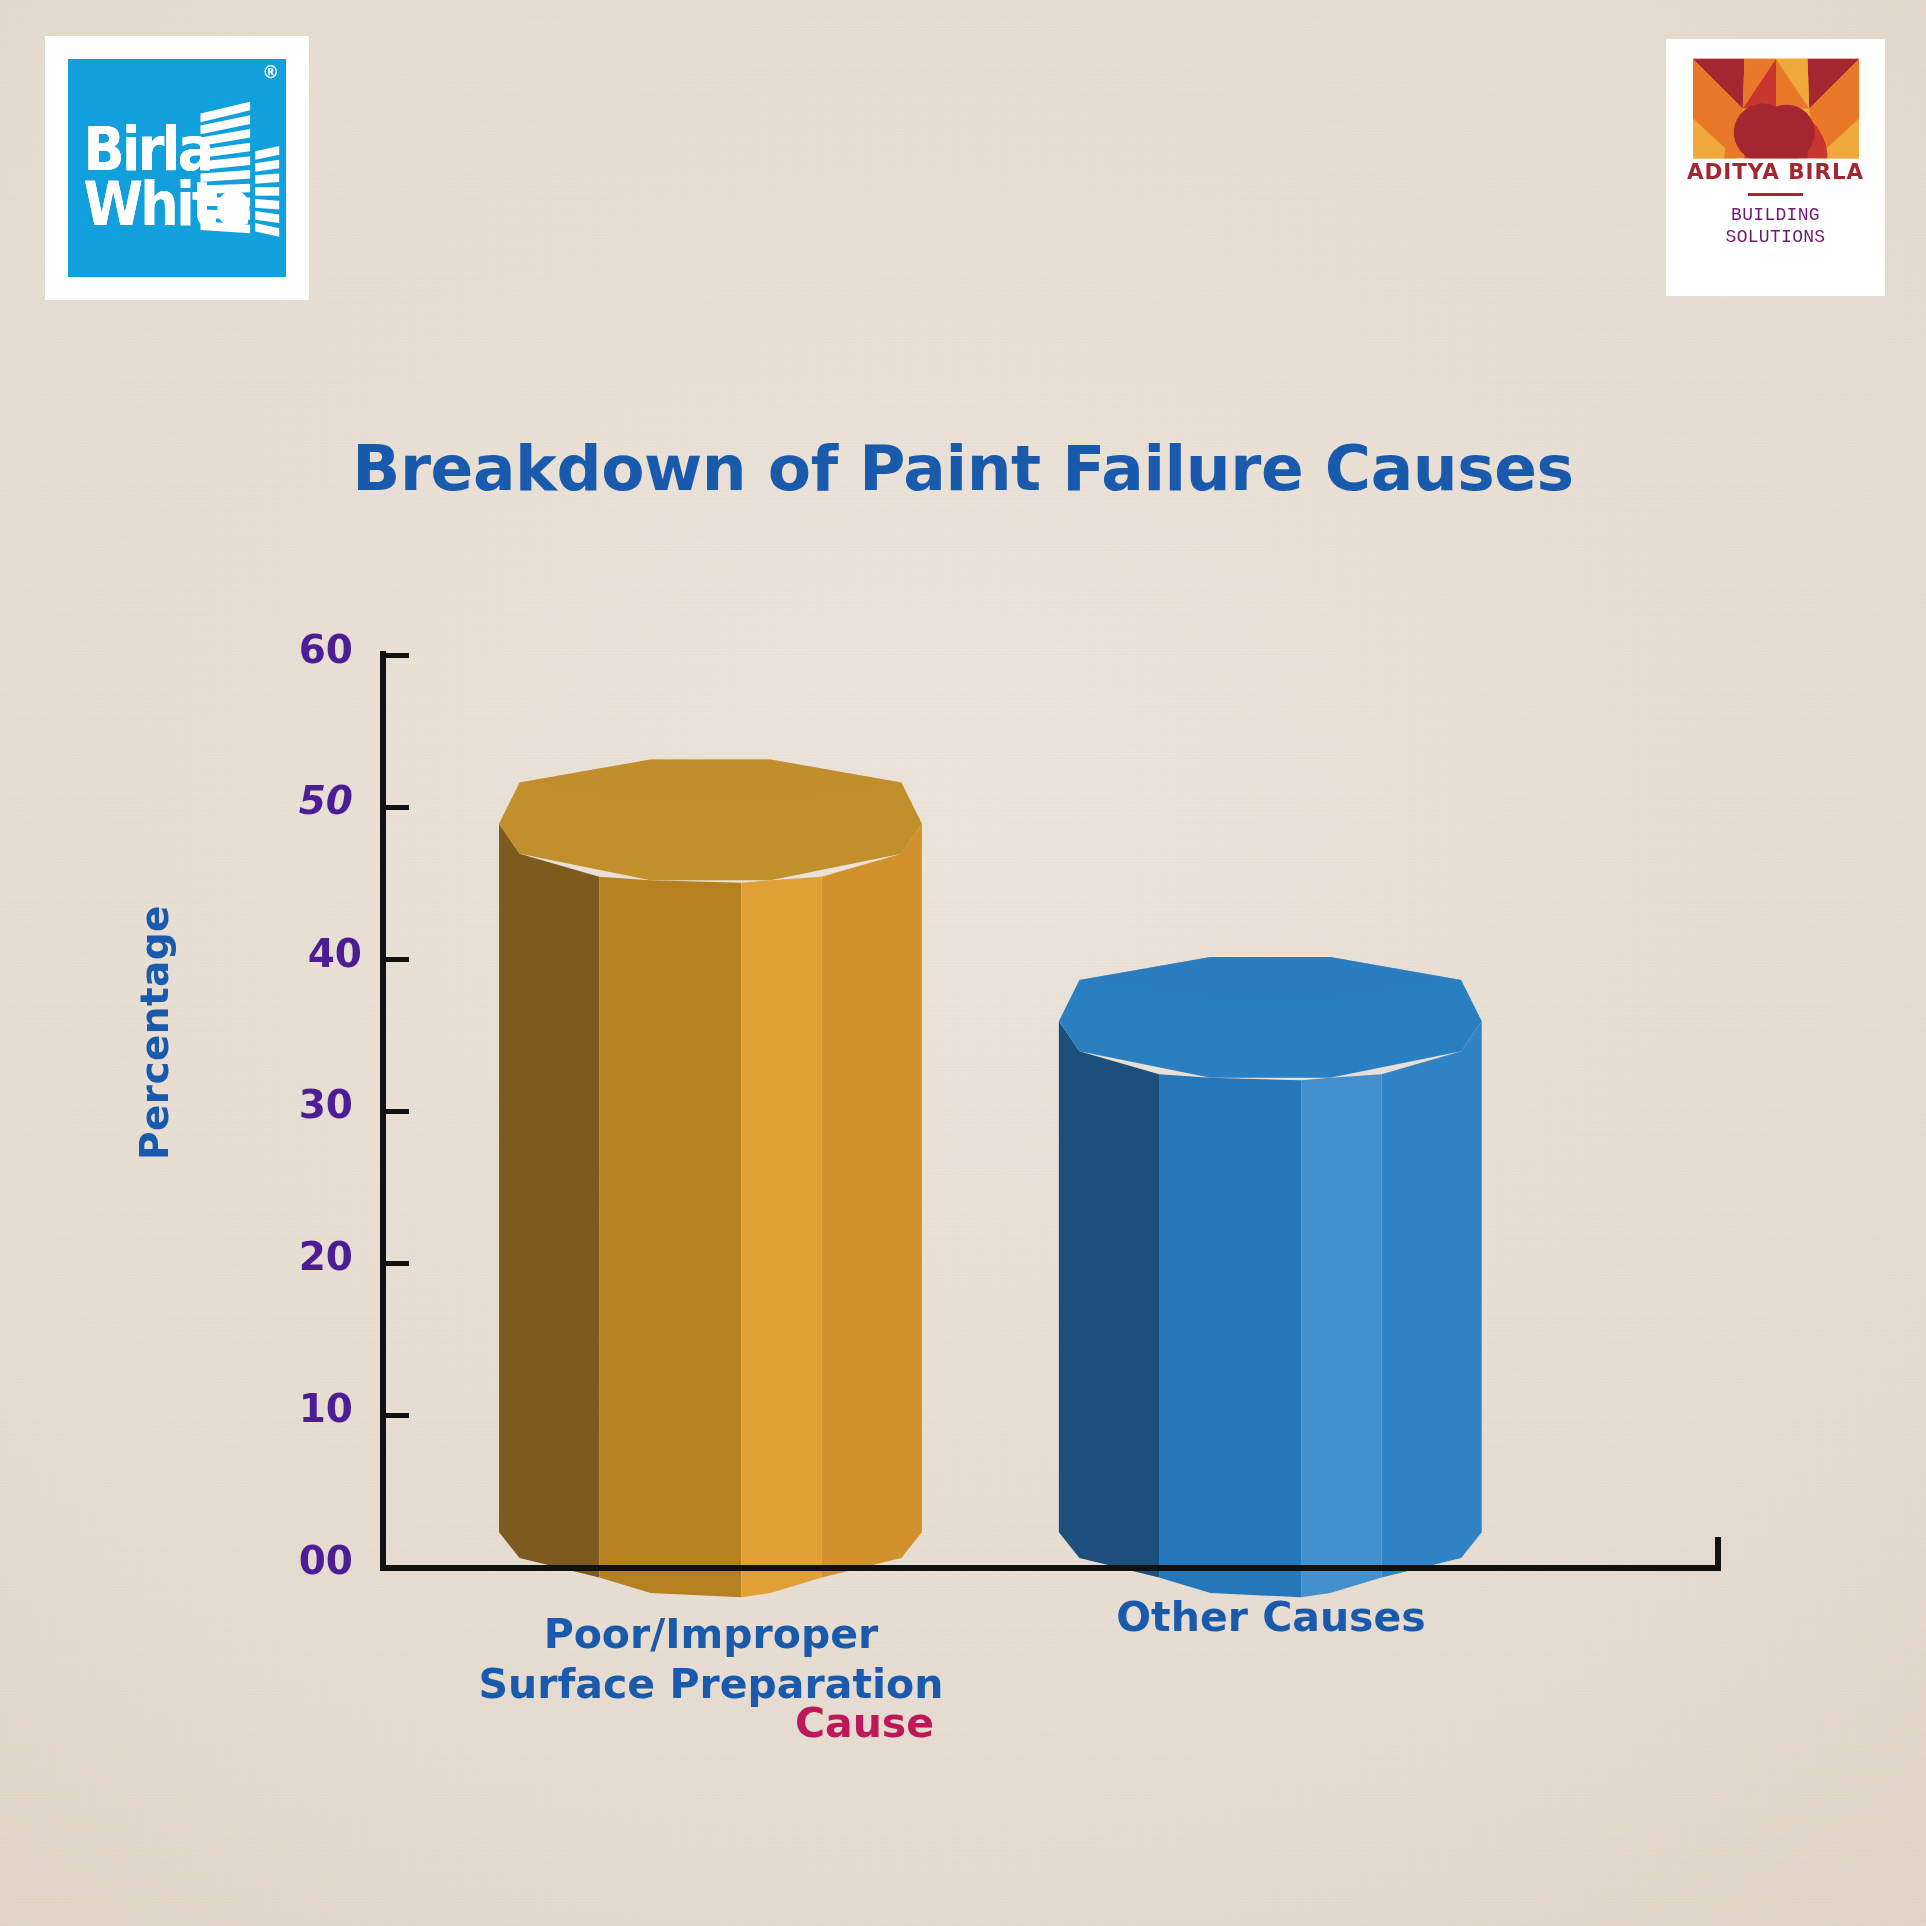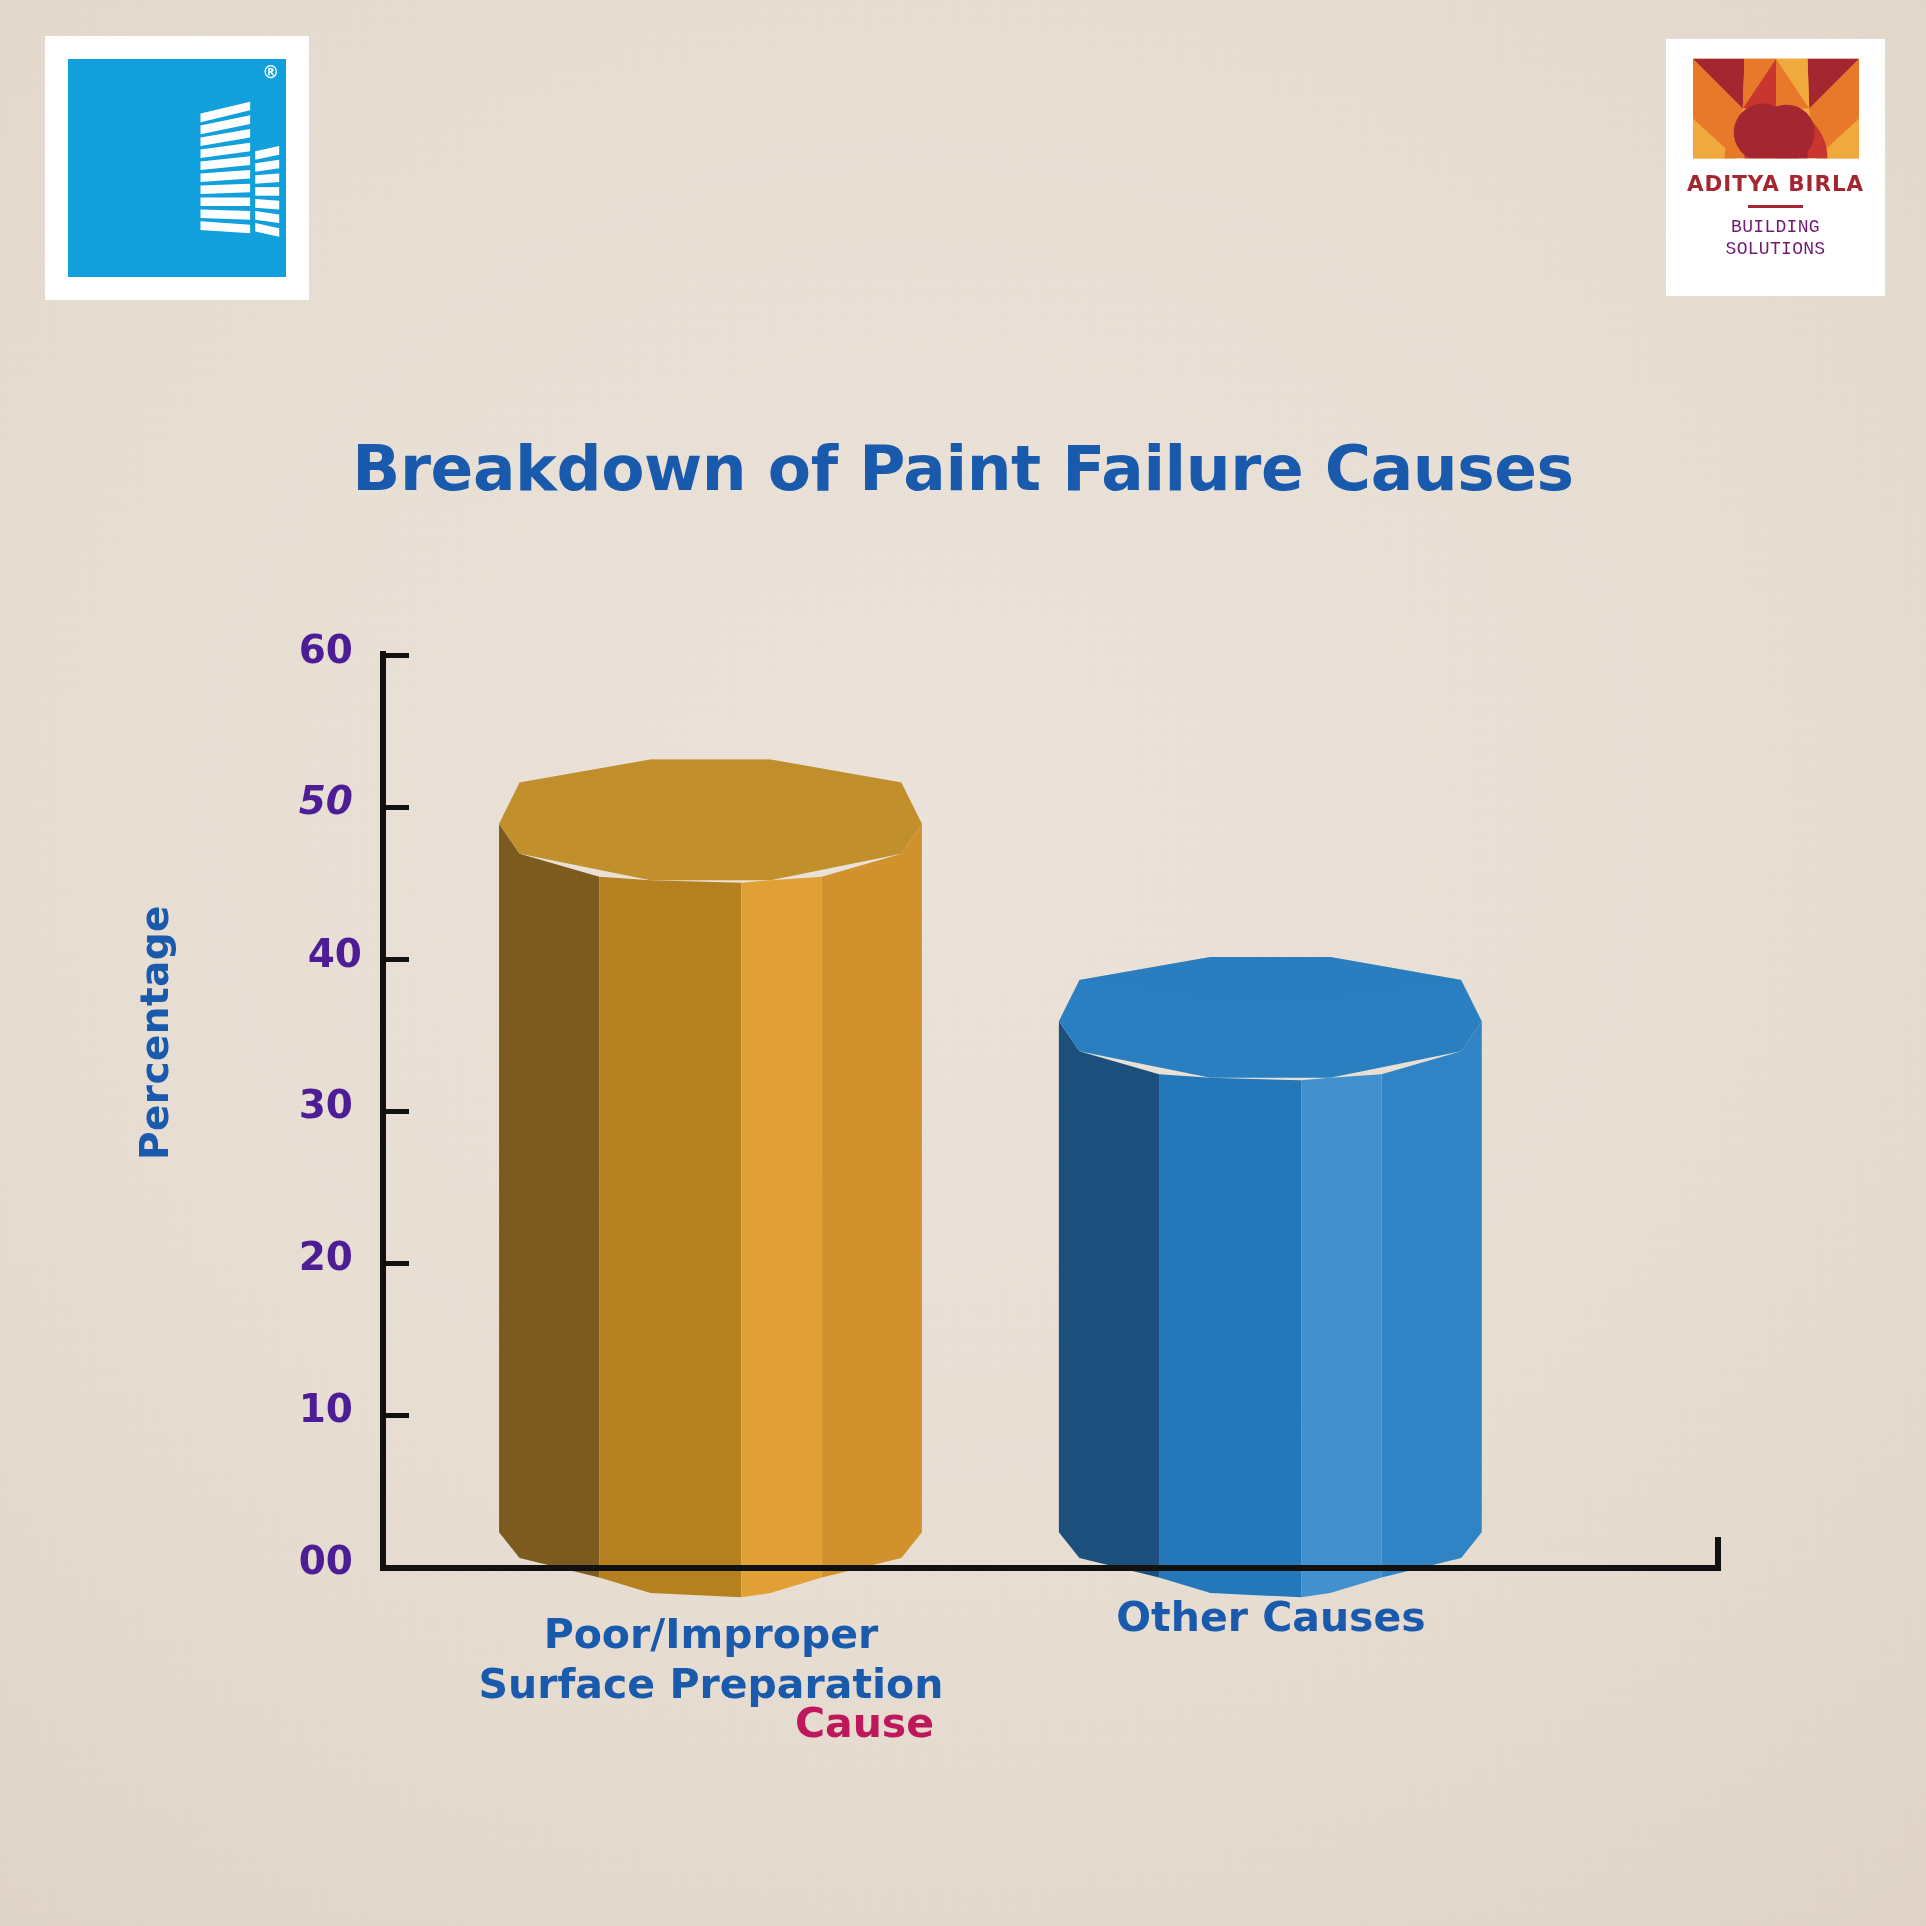--- a/index.html
+++ b/index.html
@@ -48,21 +48,21 @@
 
   
   .ab-logo{
     position:absolute;left:1666px;top:39px;width:219px;height:257px;
     background:#ffffff;z-index:5;
     display:flex;flex-direction:column;align-items:center;
     padding-top:19px;box-sizing:border-box;
   }
   .ab-mark{width:166px;height:101px;display:block;}
   .ab-name{
-    margin-top:12px;color:#a32630;font-weight:700;font-size:21.4px;letter-spacing:1px;
+    margin-top:0;color:#a32630;font-weight:700;font-size:21.4px;letter-spacing:1px;
     font-family:"DejaVu Sans","Liberation Sans",sans-serif;
   }
   .ab-rule{width:55px;height:2.6px;background:#a32630;margin:9.4px 0 9.4px 0;}
   .ab-sub{
     color:#701a75;font-size:18px;line-height:1.18;text-align:center;letter-spacing:0.3px;
     font-family:Liberation Mono, monospace;
   }
   .ab-sub span{display:block;}
 
   
@@ -128,20 +128,24 @@
         <polygon points="18,170 76,174 76,184 18,180"></polygon>
         <polygon points="82,88 110,82 110,92 82,98"></polygon>
         <polygon points="82,102 110,98 110,108 82,112"></polygon>
         <polygon points="82,116 110,114 110,124 82,126"></polygon>
         <polygon points="82,130 110,130 110,140 82,140"></polygon>
         <polygon points="82,144 110,146 110,156 82,154"></polygon>
         <polygon points="82,158 110,162 110,172 82,168"></polygon>
         <polygon points="82,172 110,178 110,188 82,182"></polygon>
       </g>
     </svg>
+    <div class="bw-text">
+      <span>Birla</span>
+      <span>White</span>
+    </div>
   </div>
 </div>
 
 <div class="ab-logo">
   <svg class="ab-mark" viewBox="0 0 200 120" aria-hidden="true">
     <rect x="0" y="0" width="200" height="120" fill="#f0a93c"></rect>
 
     <polygon points="0,0 0,120 52,120 60,60 0,0" fill="#e8792a"></polygon>
     <polygon points="0,0 60,60 62,0" fill="#a32630"></polygon>
     <polygon points="62,0 60,60 100,0" fill="#e8792a"></polygon>

